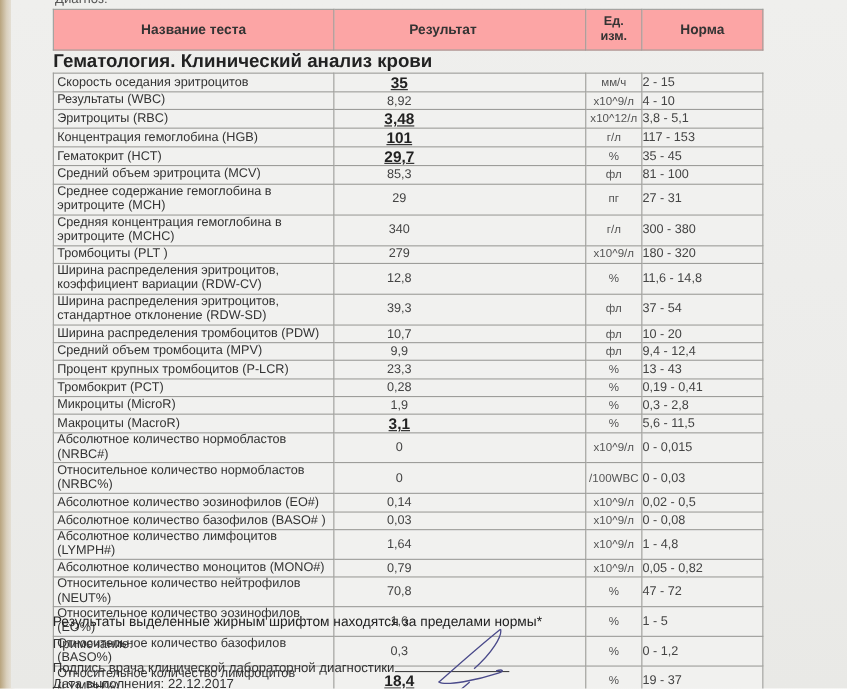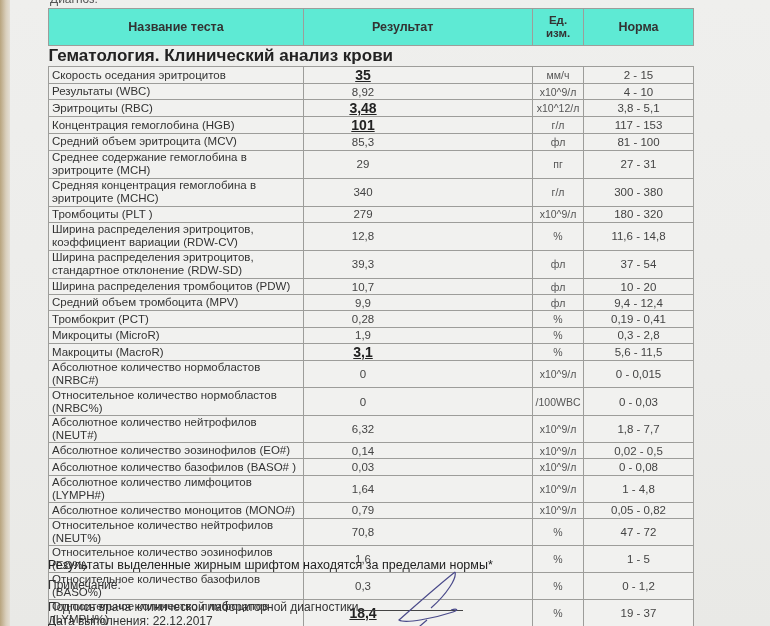--- a/index.html
+++ b/index.html
@@ -22,33 +22,33 @@
     border-collapse: collapse; table-layout: fixed;
     font-size: 11.5px;
   }
   td, th { border: 1px solid #9d9d9a; }
   col.c-name { width: 255px; }
   col.c-res { width: 229px; }
   col.c-unit { width: 51px; }
   col.c-norm { width: 110px; }
   th {
     font-weight: bold; font-size: 12.5px; height: 37px; color: #333;
-    text-align: center; background: #5eead4;
+    text-align: center; background: #fca5a5;
   }
   th.th-unit { font-size: 11.5px; line-height: 13px; }
   tr.section td {
     border: none; font-weight: bold; font-size: 17px; height: 16px;
     padding-left: 0; color: #222; background: transparent;
   }
   td { height: 16.3px; background: #f1f1ef; }
   td.name { padding: 0 3px; line-height: 13px; color: #333; }
   td.res { text-align: center; padding-right: 110px; color: #444; }
   td.res.bold { font-weight: bold; font-size: 14px; text-decoration: underline; color: #222; }
   td.unit { text-align: center; font-size: 10.5px; color: #555; }
-  td.norm { text-align: center; color: #444; }
+  td.norm { text-align: left; color: #444; }
   tr.tall td { height: 28px; }
   .footer-note {
     position: absolute; left: 48px; top: 558px; font-weight: normal; font-size: 12.5px; color: #222;
   }
   .remark { position: absolute; left: 48px; top: 578px; font-size: 12px; color: #333; }
   .sign { position: absolute; left: 48px; top: 600px; font-size: 12px; color: #333; }
   .sign-line { display: inline-block; width: 104px; border-bottom: 1px solid #444; vertical-align: baseline; }
   .date { position: absolute; left: 48px; top: 614px; font-size: 12px; color: #333; }
   .signature { position: absolute; left: 395px; top: 568px; width: 110px; height: 58px; }
 </style>
@@ -98,20 +98,26 @@
         <td class="unit">x10^12/л</td>
         <td class="norm">3,8 - 5,1</td>
       </tr>
       <tr>
         <td class="name">Концентрация гемоглобина (HGB)</td>
         <td class="res bold">101</td>
         <td class="unit">г/л</td>
         <td class="norm">117 - 153</td>
       </tr>
       <tr>
+        <td class="name">Гематокрит (HCT)</td>
+        <td class="res bold">29,7</td>
+        <td class="unit">%</td>
+        <td class="norm">35 - 45</td>
+      </tr>
+      <tr>
         <td class="name">Средний объем эритроцита (MCV)</td>
         <td class="res">85,3</td>
         <td class="unit">фл</td>
         <td class="norm">81 - 100</td>
       </tr>
       <tr class="tall">
         <td class="name">Среднее содержание гемоглобина в эритроците (MCH)</td>
         <td class="res">29</td>
         <td class="unit">пг</td>
         <td class="norm">27 - 31</td>
@@ -146,20 +152,26 @@
         <td class="unit">фл</td>
         <td class="norm">10 - 20</td>
       </tr>
       <tr>
         <td class="name">Средний объем тромбоцита (MPV)</td>
         <td class="res">9,9</td>
         <td class="unit">фл</td>
         <td class="norm">9,4 - 12,4</td>
       </tr>
       <tr>
+        <td class="name">Процент крупных тромбоцитов (P-LCR)</td>
+        <td class="res">23,3</td>
+        <td class="unit">%</td>
+        <td class="norm">13 - 43</td>
+      </tr>
+      <tr>
         <td class="name">Тромбокрит (PCT)</td>
         <td class="res">0,28</td>
         <td class="unit">%</td>
         <td class="norm">0,19 - 0,41</td>
       </tr>
       <tr>
         <td class="name">Микроциты (MicroR)</td>
         <td class="res">1,9</td>
         <td class="unit">%</td>
         <td class="norm">0,3 - 2,8</td>
@@ -174,26 +186,20 @@
         <td class="name">Абсолютное количество нормобластов (NRBC#)</td>
         <td class="res">0</td>
         <td class="unit">x10^9/л</td>
         <td class="norm">0 - 0,015</td>
       </tr>
       <tr class="tall">
         <td class="name">Относительное количество нормобластов (NRBC%)</td>
         <td class="res">0</td>
         <td class="unit">/100WBC</td>
         <td class="norm">0 - 0,03</td>
-      </tr>
-      <tr>
-        <td class="name">Абсолютное количество нейтрофилов (NEUT#)</td>
-        <td class="res">6,32</td>
-        <td class="unit">x10^9/л</td>
-        <td class="norm">1,8 - 7,7</td>
       </tr>
       <tr>
         <td class="name">Абсолютное количество эозинофилов (EO#)</td>
         <td class="res">0,14</td>
         <td class="unit">x10^9/л</td>
         <td class="norm">0,02 - 0,5</td>
       </tr>
       <tr>
         <td class="name">Абсолютное количество базофилов (BASO# )</td>
         <td class="res">0,03</td>

